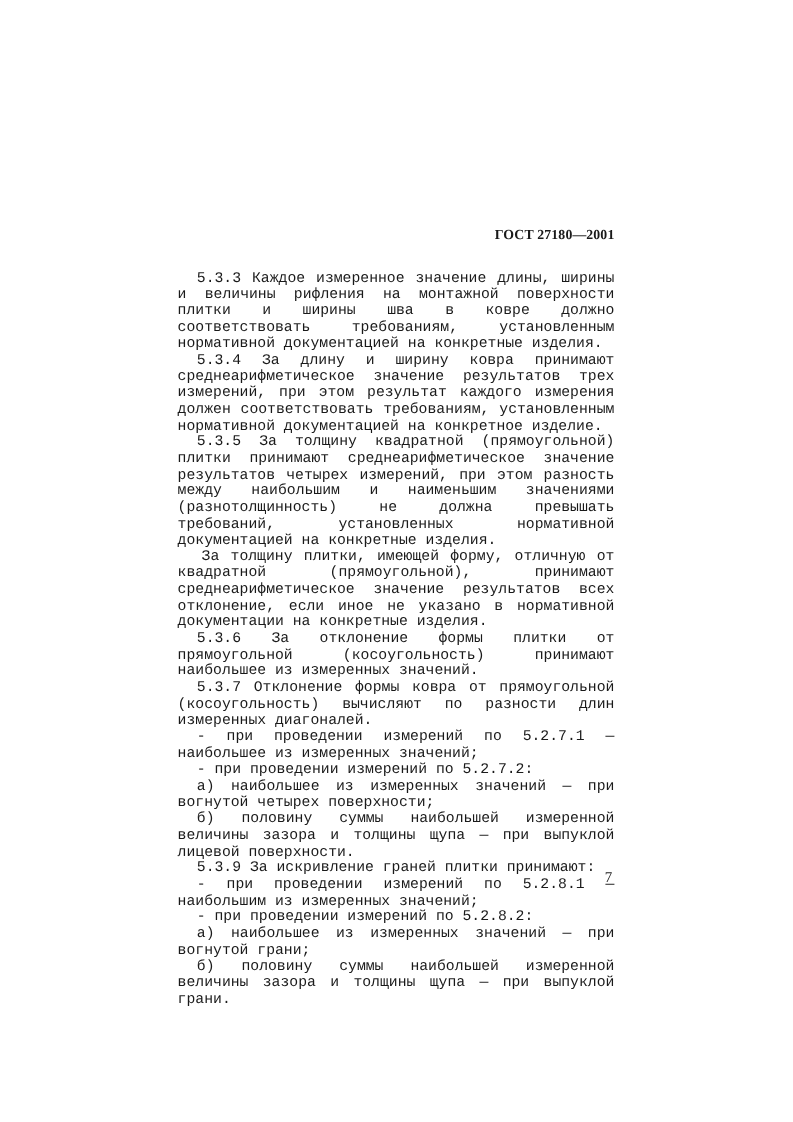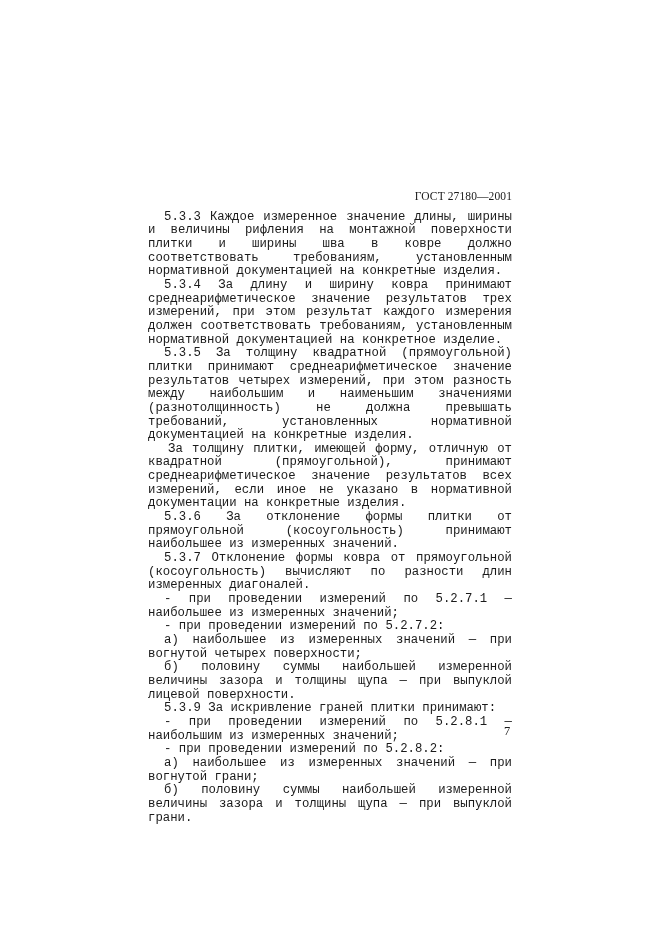--- a/index.html
+++ b/index.html
@@ -3,40 +3,40 @@
 <meta charset="utf-8">
 <style>
   html, body { margin: 0; padding: 0; background: #ffffff; }
   body { width: 661px; height: 935px; position: relative; overflow: hidden; }
   .page {
     position: absolute; left: 148px; top: 190px; width: 364px;
     font-family: "Liberation Serif", "DejaVu Serif", serif;
     font-size: 12.3px; line-height: 13.65px; color: #1a1a1a;
   }
   .header {
-    text-align: right; font-weight: normal; font-size: 11.5px;
-    margin-bottom: 7px; letter-spacing: 0.1px;
+    text-align: right; font-weight: bold; font-size: 11.5px;
+    margin-bottom: 22px; letter-spacing: 0.1px;
   }
   .p { text-align: justify; text-indent: 16px; margin: 0; font-family: Liberation Mono, monospace; }
   .p.deep { text-indent: 20px; }
   .pagenum {
     position: absolute; left: 504px; top: 724px;
     font-family: "Liberation Serif", "DejaVu Serif", serif;
     font-size: 12.5px; color: #1a1a1a;
   }
 </style>
 </head>
 <body>
 
 <div class="page">
   <div class="header">ГОСТ 27180—2001</div>
   <p class="p">5.3.3 Каждое измеренное значение длины, ширины и величины рифления на монтажной поверхности плитки и ширины шва в ковре должно соответствовать требованиям, установленным нормативной документацией на конкретные изделия.</p>
   <p class="p">5.3.4 За длину и ширину ковра принимают среднеарифметическое значение результатов трех измерений, при этом результат каждого измерения должен соответствовать требованиям, установленным нормативной документацией на конкретное изделие.</p>
   <p class="p">5.3.5 За толщину квадратной (прямоугольной) плитки принимают среднеарифметическое значение результатов четырех измерений, при этом разность между наибольшим и наименьшим значениями (разнотолщинность) не должна превышать требований, установленных нормативной документацией на конкретные изделия.</p>
-  <p class="p deep">За толщину плитки, имеющей форму, отличную от квадратной (прямоугольной), принимают среднеарифметическое значение результатов всех измерений, если иное не указано в нормативной документации на конкретные изделия.</p>
+  <p class="p deep">За толщину плитки, имеющей форму, отличную от квадратной (прямоугольной), принимают среднеарифметическое значение результатов всех отклонение, если иное не указано в нормативной документации на конкретные изделия.</p>
   <p class="p">5.3.6 За отклонение формы плитки от прямоугольной (косоугольность) принимают наибольшее из измеренных значений.</p>
   <p class="p">5.3.7 Отклонение формы ковра от прямоугольной (косоугольность) вычисляют по разности длин измеренных диагоналей.</p>
   <p class="p">- при проведении измерений по 5.2.7.1 — наибольшее из измеренных значений;</p>
   <p class="p">- при проведении измерений по 5.2.7.2:</p>
   <p class="p">а) наибольшее из измеренных значений — при вогнутой четырех поверхности;</p>
   <p class="p">б) половину суммы наибольшей измеренной величины зазора и толщины щупа — при выпуклой лицевой поверхности.</p>
   <p class="p">5.3.9 За искривление граней плитки принимают:</p>
   <p class="p">- при проведении измерений по 5.2.8.1 — наибольшим из измеренных значений;</p>
   <p class="p">- при проведении измерений по 5.2.8.2:</p>
   <p class="p">а) наибольшее из измеренных значений — при вогнутой грани;</p>

